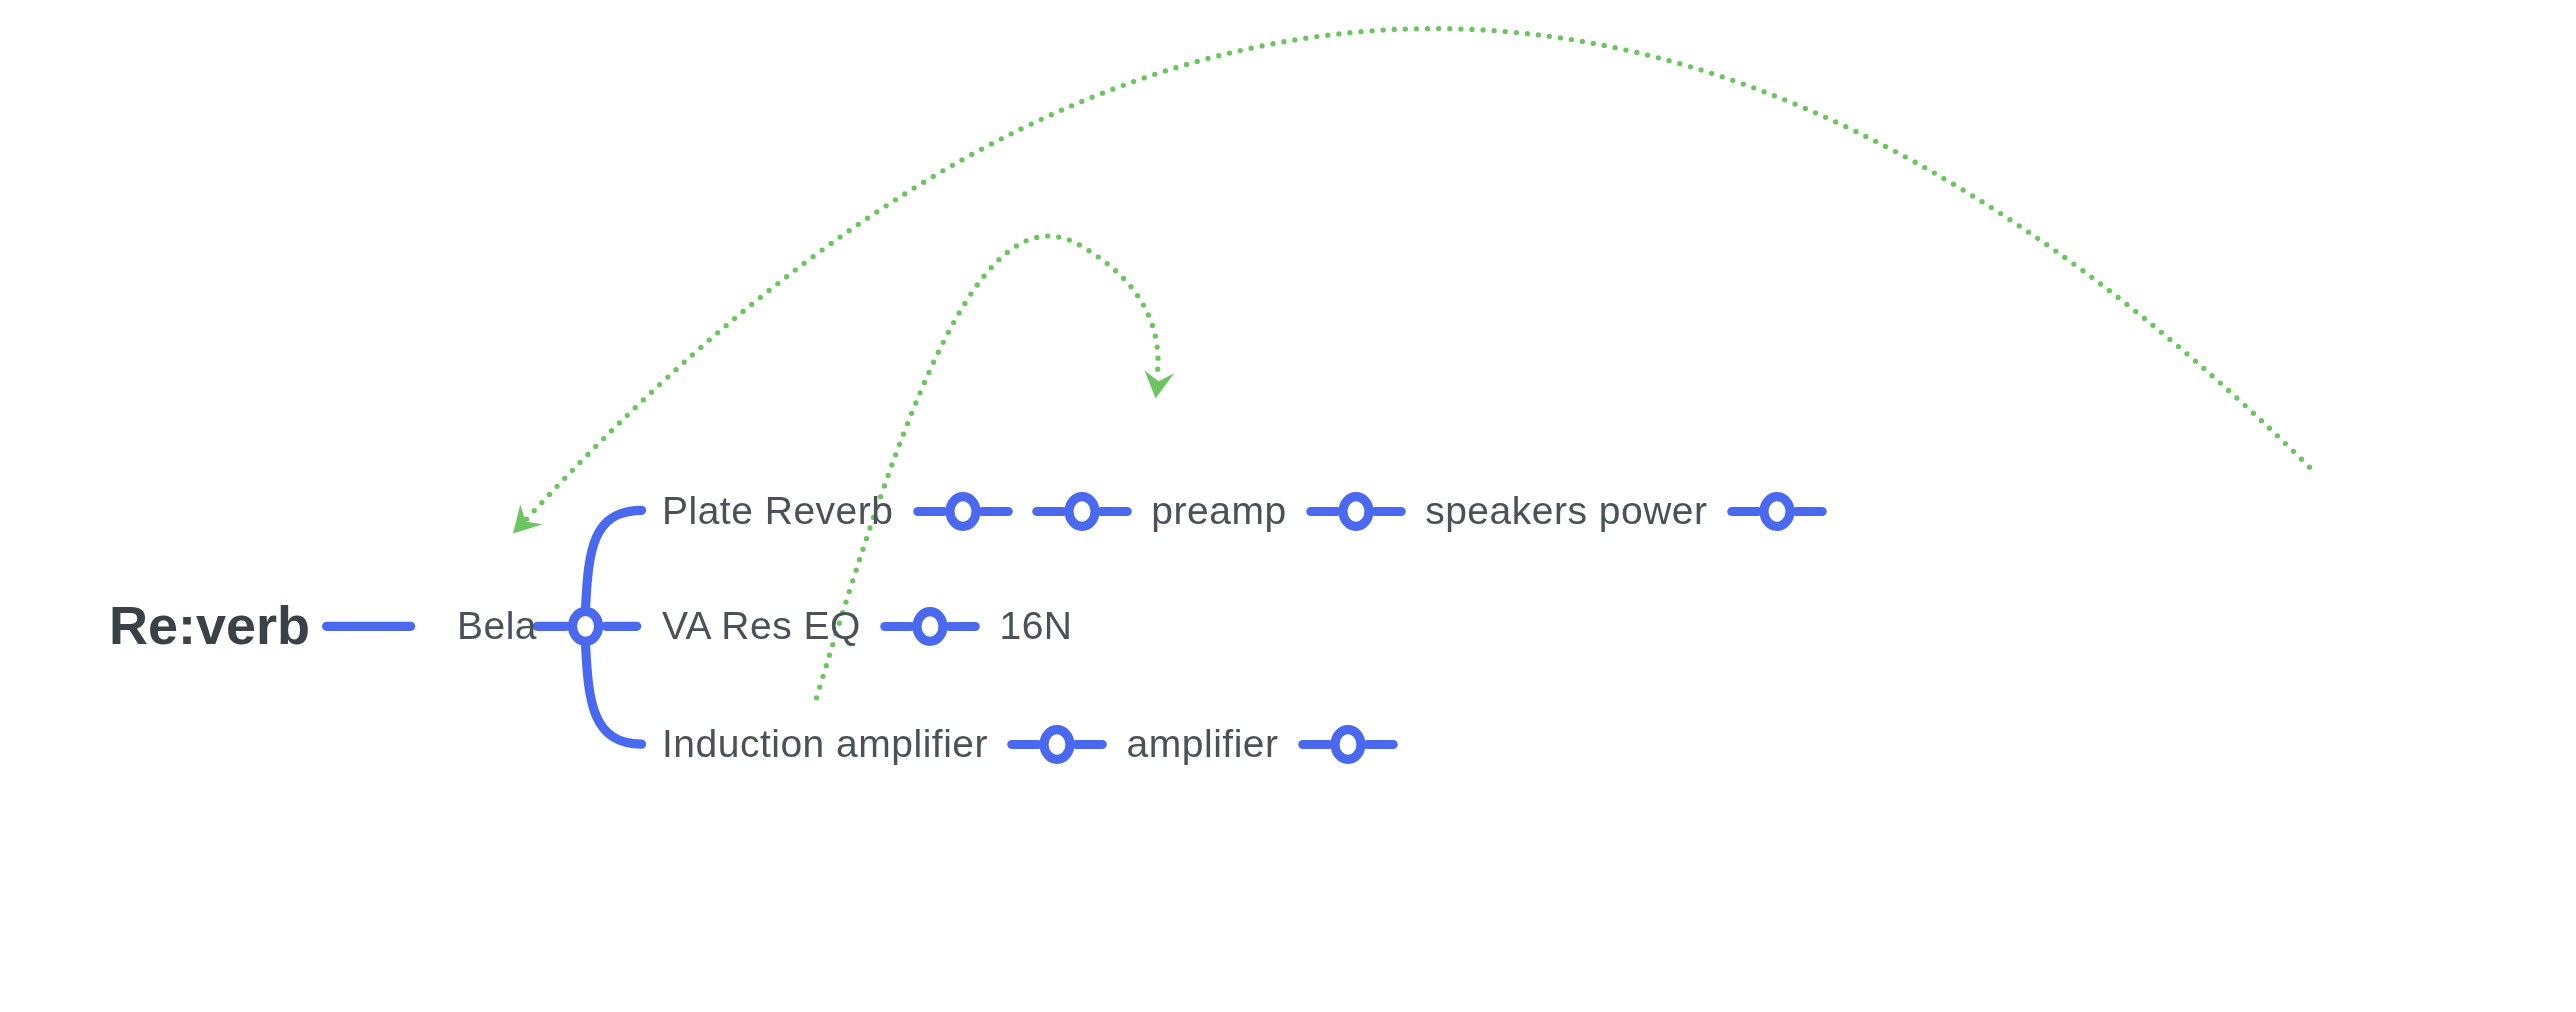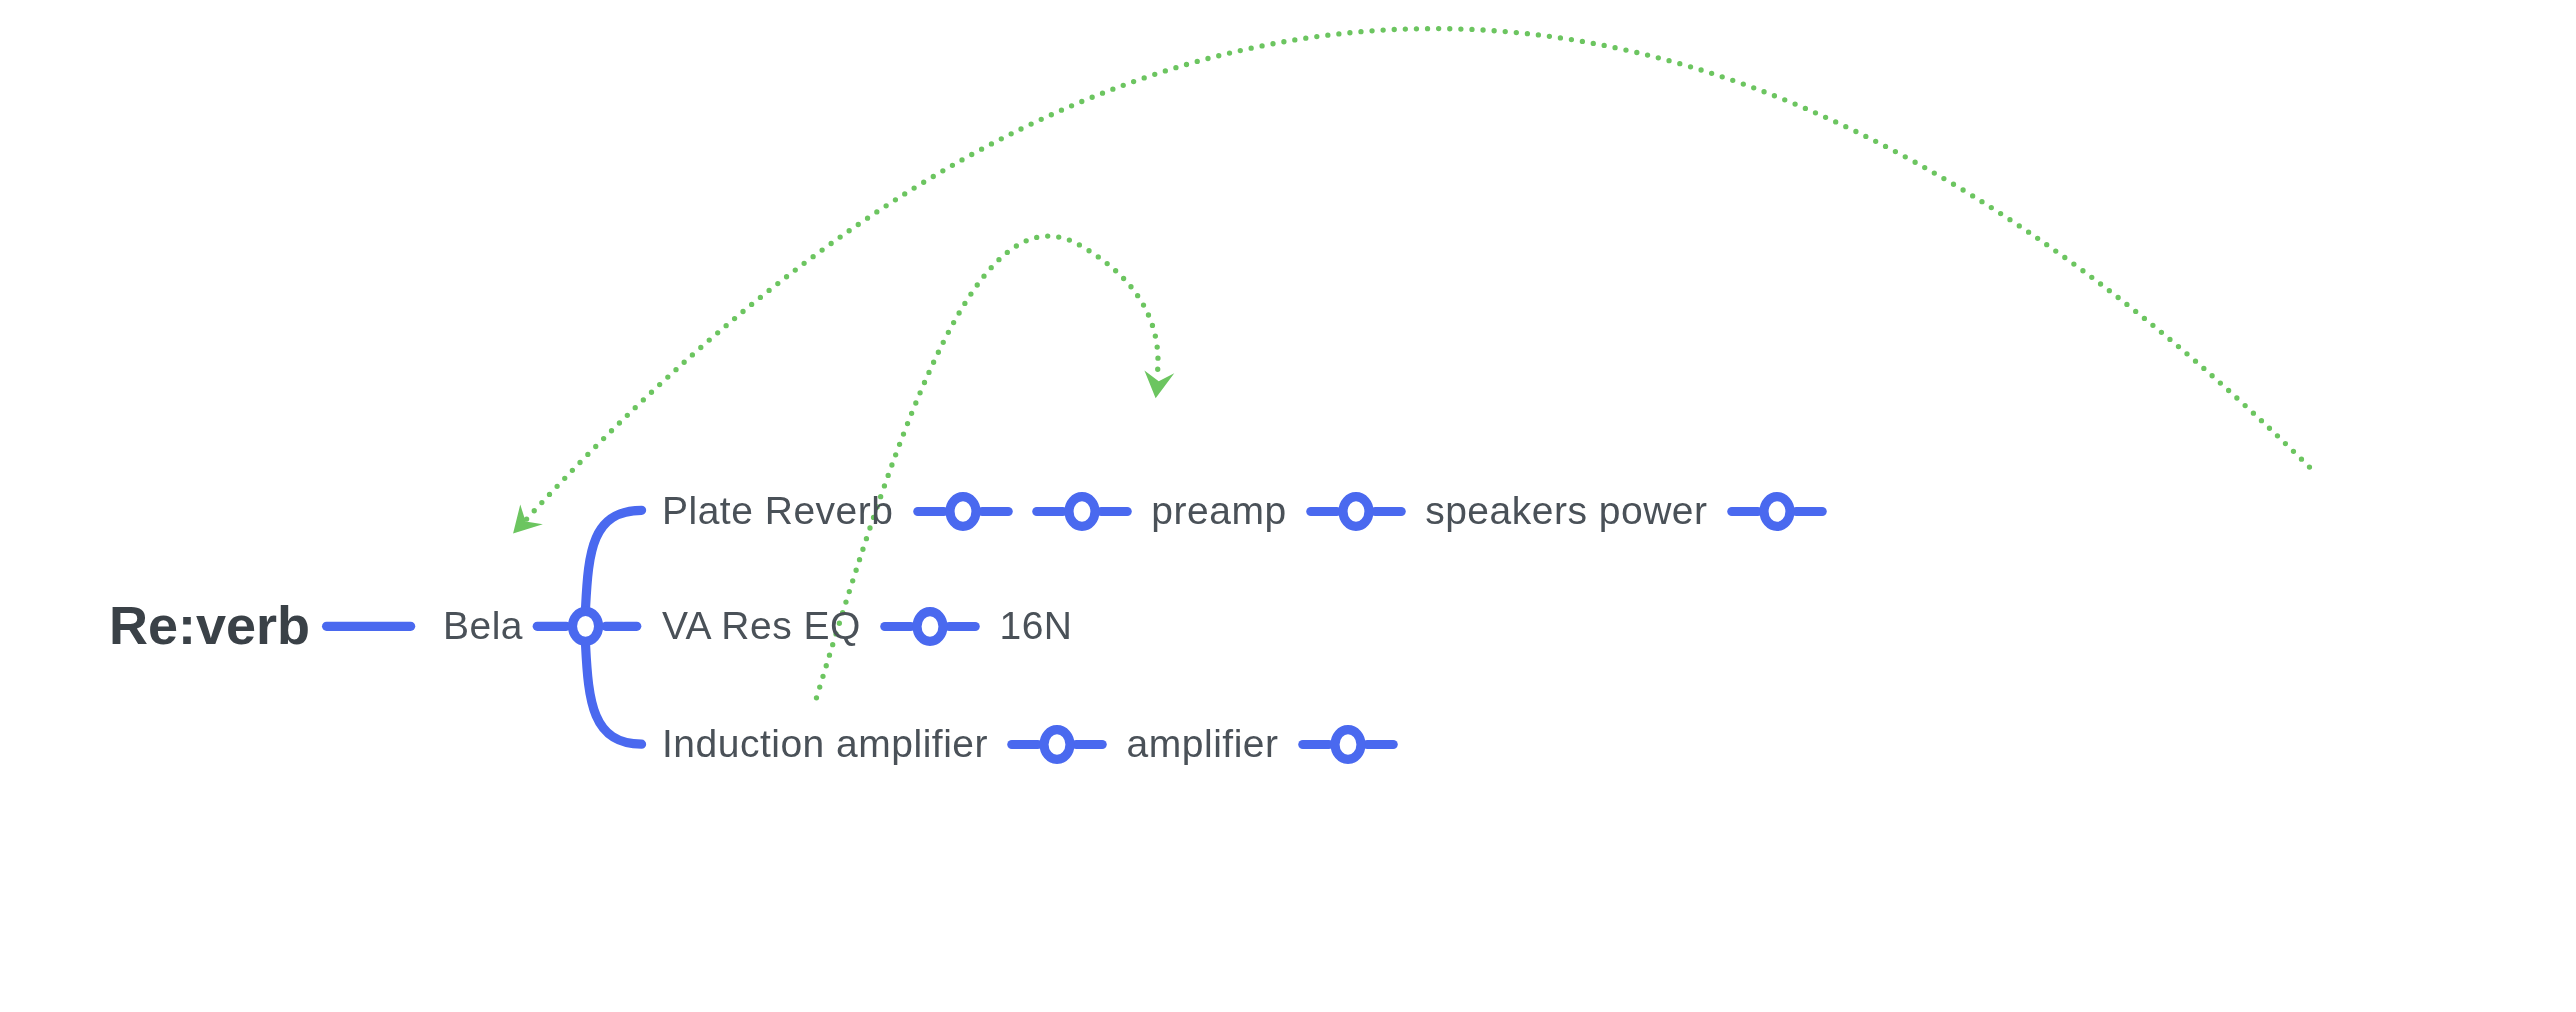--- a/index.html
+++ b/index.html
@@ -38,21 +38,21 @@
   }
   #root-node{
     position:absolute;
     left:101px;top:592px;
     font-size:54px;line-height:66px;
     font-weight:700;
     color:var(--root-text);
     white-space:nowrap;
     margin-left:8px;
   }
-  #hub-node{left:443px;top:603px;}
+  #hub-node{left:457px;top:603px;}
   .branch-row{
     position:absolute;
     left:662px;
     height:54px;
     display:flex;
     align-items:center;
     gap:19.3px;
   }
   .branch-row .node-label{position:static;}
   .connector{flex:0 0 auto;display:block;}

